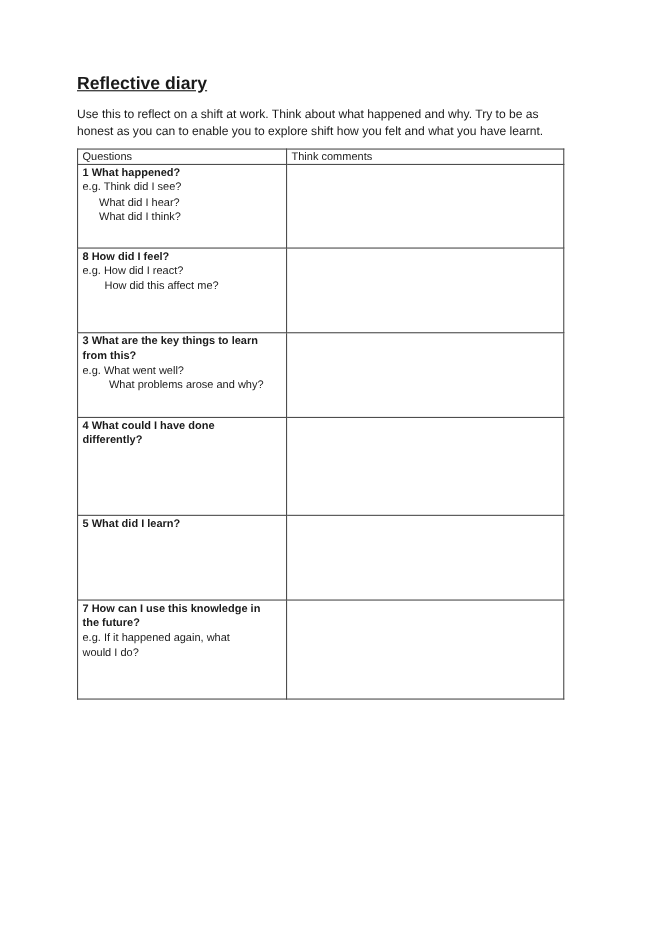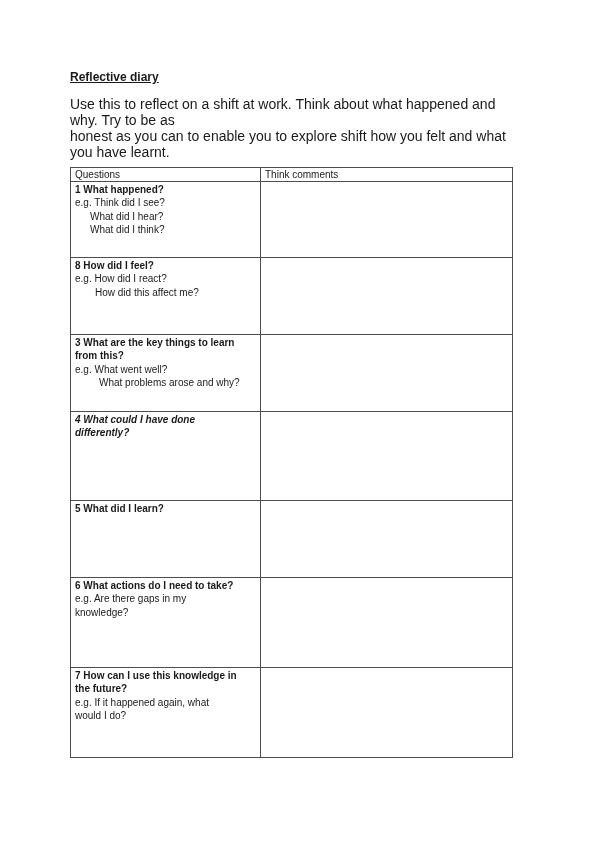--- a/index.html
+++ b/index.html
@@ -20,29 +20,29 @@
     width:600px;height:849px;
     background:var(--bg-color);
     overflow:hidden;
   }
   .content{
     position:absolute;
     left:70px;top:70px;
     width:442px;
   }
   .title{
-    font-size:12px;
+    font-size:16px;
     font-weight:bold;
     text-decoration:underline;
     margin:0;
     line-height:14px;
   }
   .intro{
     margin-top:12px;
-    font-size:14px;
+    font-size:11px;
     line-height:16px;
   }
   table.diary{
     margin-top:7px;
     border-collapse:collapse;
     table-layout:fixed;
     width:442px;
   }
   .col-q{width:190px;}
   .col-c{width:252px;}
@@ -55,21 +55,21 @@
     padding:1px 4px;
   }
   table.diary thead tr{height:14px;}
   table.diary thead th{
     padding:0 4px;
     line-height:13px;
   }
   tbody tr:nth-child(1){height:76px;}
   tbody tr:nth-child(2){height:77px;}
   tbody tr:nth-child(3){height:77px;}
-  tbody tr:nth-child(4){height:89px;font-style:italic;}
+  tbody tr:nth-child(4){height:89px;}
   tbody tr:nth-child(5){height:77px;}
   tbody tr:nth-child(6){height:90px;}
   tbody tr:nth-child(7){height:90px;}
   .line{
     line-height:13.3px;
     white-space:nowrap;
   }
   .line.bold{font-weight:bold;}
   .line.ind1{padding-left:15px;}
   .line.ind2{padding-left:20px;}
@@ -131,28 +131,20 @@
             <td></td>
           </tr>
           <tr>
             <td>
               <div class="line bold">5 What did I learn?</div>
             </td>
             <td></td>
           </tr>
           <tr>
             <td>
-              <div class="line bold">6 What actions do I need to take?</div>
-              <div class="line">e.g. Are there gaps in my</div>
-              <div class="line">knowledge?</div>
-            </td>
-            <td></td>
-          </tr>
-          <tr>
-            <td>
               <div class="line bold">7 How can I use this knowledge in</div>
               <div class="line bold">the future?</div>
               <div class="line">e.g. If it happened again, what</div>
               <div class="line">would I do?</div>
             </td>
             <td></td>
           </tr>
         </tbody>
     </table>
   </div>

